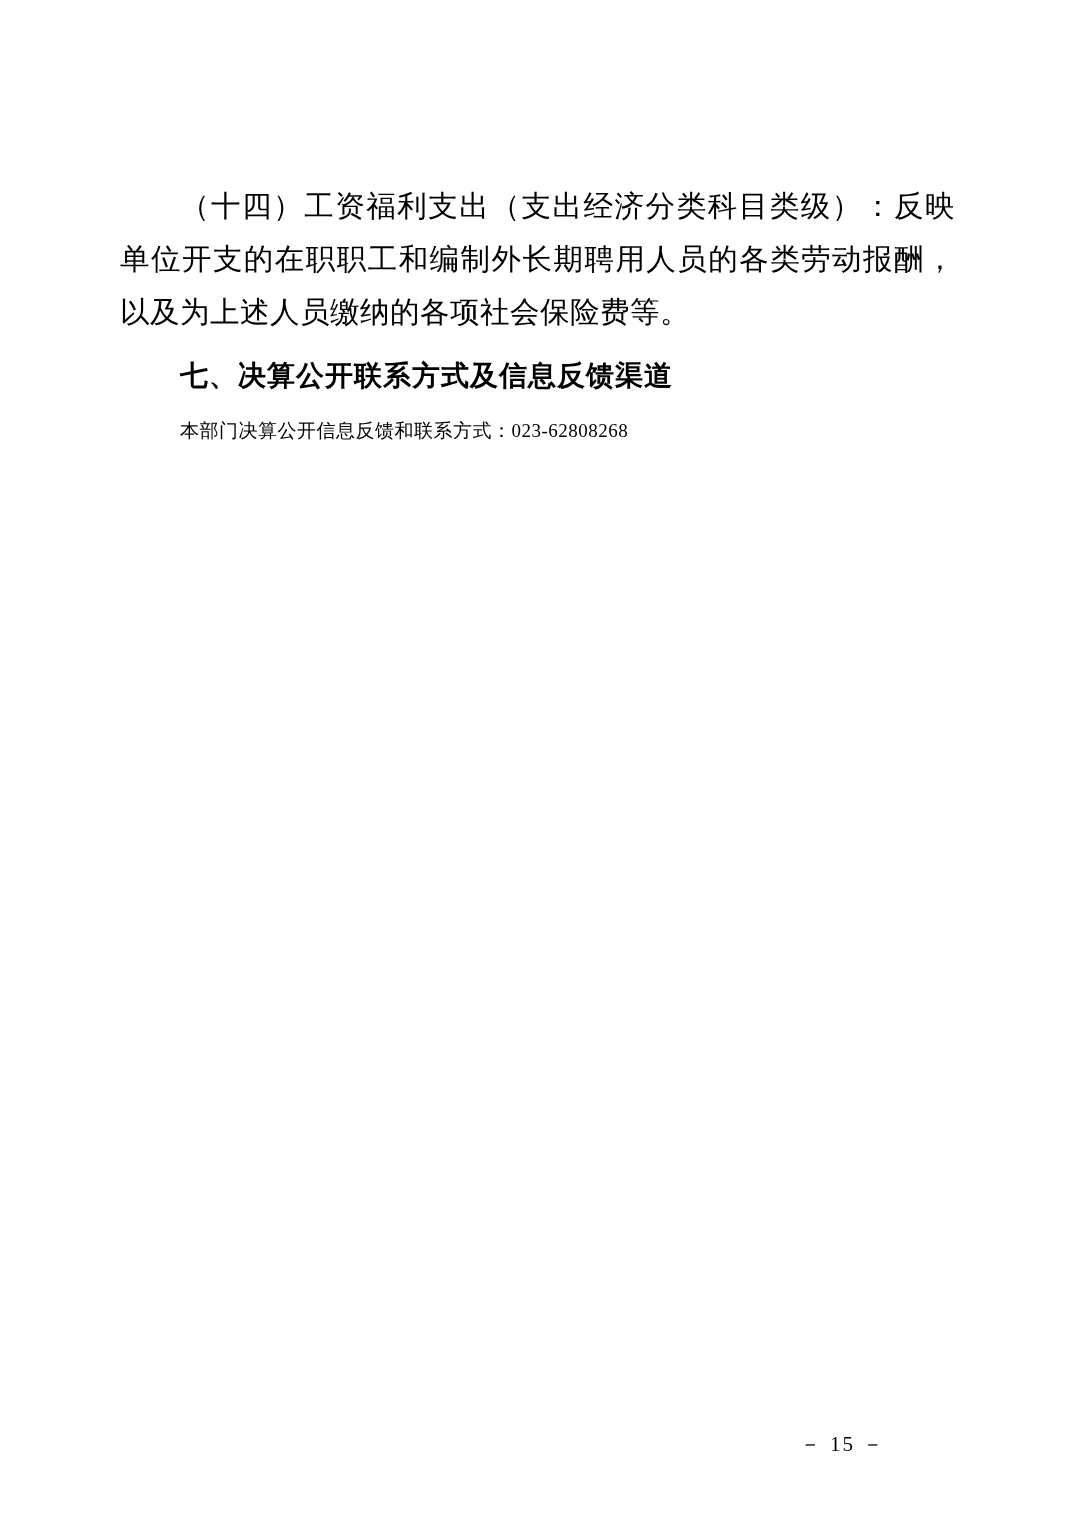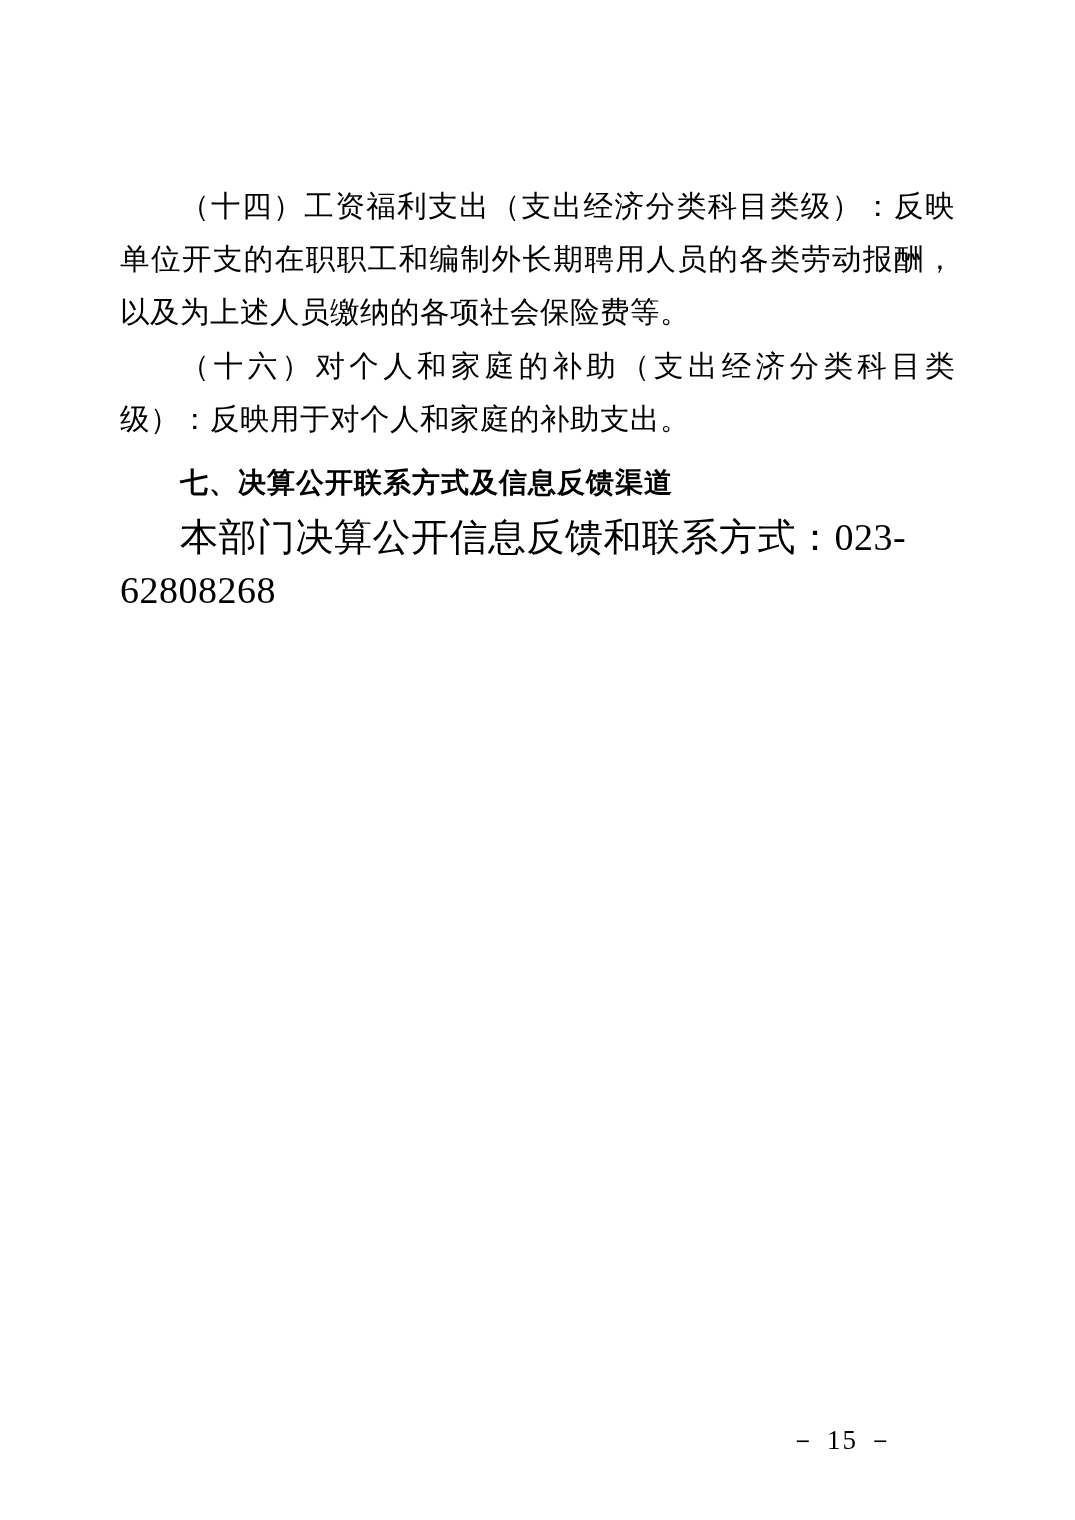--- a/index.html
+++ b/index.html
@@ -37,48 +37,47 @@
   .section-heading {
     font-size: 28px;
     line-height: 53px;
     font-weight: bold;
     margin: 10px 0 2px 0;
     text-indent: 60px;
     letter-spacing: 1px;
     font-family: Liberation Sans, sans-serif;
   }
   .contact-line {
-    font-size: 38px;
+    font-size: 19px;
     line-height: 53px;
     margin: 2px 0 0 0;
     text-indent: 60px;
     letter-spacing: 0.5px;
   }
   .page-number {
     position: absolute;
     left: 0;
     right: 0;
     bottom: 62px;
     text-align: center;
-    font-size: 27px;
+    font-size: 21px;
     letter-spacing: 2px;
     padding-right: 30px;
   }
   .pn-inner {
     display: inline-block;
     margin-left: 640px;
   }
 </style>
 </head>
 <body>
 
 <div class="page">
 
   <p class="body-text">（十四）工资福利支出（支出经济分类科目类级）：反映单位开支的在职职工和编制外长期聘用人员的各类劳动报酬，以及为上述人员缴纳的各项社会保险费等。</p>
-  <p class="body-text">（十六）对个人和家庭的补助（支出经济分类科目类级）：反映用于对个人和家庭的补助支出。</p>
 
   <h2 class="section-heading">七、决算公开联系方式及信息反馈渠道</h2>
 
   <p class="contact-line">本部门决算公开信息反馈和联系方式：023-62808268</p>
 
   <div class="page-number">
     <span class="pn-inner">－ 15 －</span>
   </div>
 
 </div>

